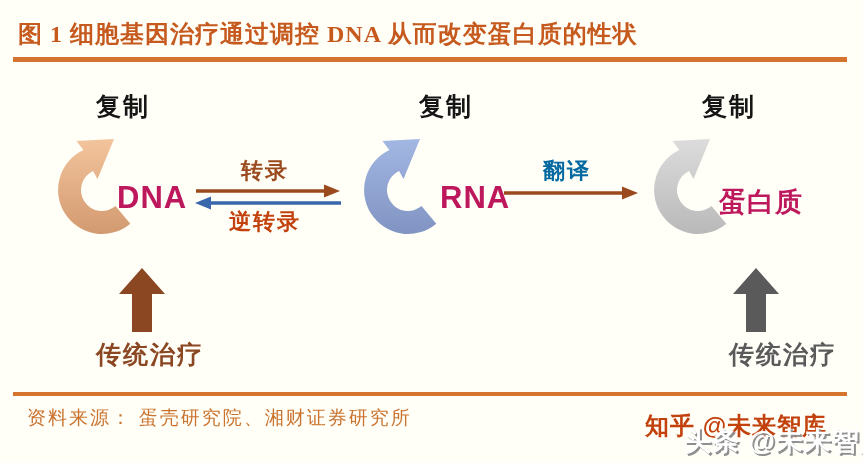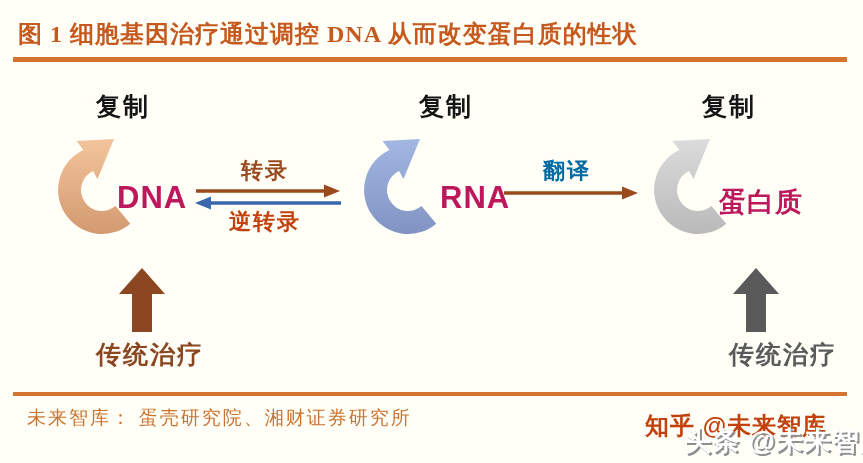--- a/index.html
+++ b/index.html
@@ -129,17 +129,17 @@
   <svg class="abs up-arrow" id="uparrow-gene" viewBox="0 0 46 64">
     <polygon points="23,0 46,26 33,26 33,64 13,64 13,26 0,26" fill="#8A4721"></polygon>
   </svg>
   <div class="abs therapy-label" id="label-gene" style="color: rgb(138, 71, 33);">传统治疗</div>
 
   <svg class="abs up-arrow" id="uparrow-traditional" viewBox="0 0 46 64">
     <polygon points="23,0 46,26 33,26 33,64 13,64 13,26 0,26" fill="#5A5A5A"></polygon>
   </svg>
   <div class="abs therapy-label" id="label-traditional" style="color: rgb(90, 90, 90);">传统治疗</div>
 
-  <div class="abs" id="source-line" style="color: rgb(201, 115, 47);">未来智库： 蛋壳研究院、湘财证券研究所</div>
+  <div class="abs" id="source-line" style="color: rgb(201, 115, 47);">资料来源： 蛋壳研究院、湘财证券研究所</div>
   <div class="abs watermark" id="wm-back" style="color: #c2410c;">知乎 @未来智库</div>
   <div class="abs watermark" id="wm-front" style="color: rgb(255, 255, 255);">头条 @未来智库</div>
 
 </div>
 
 </body></html>

